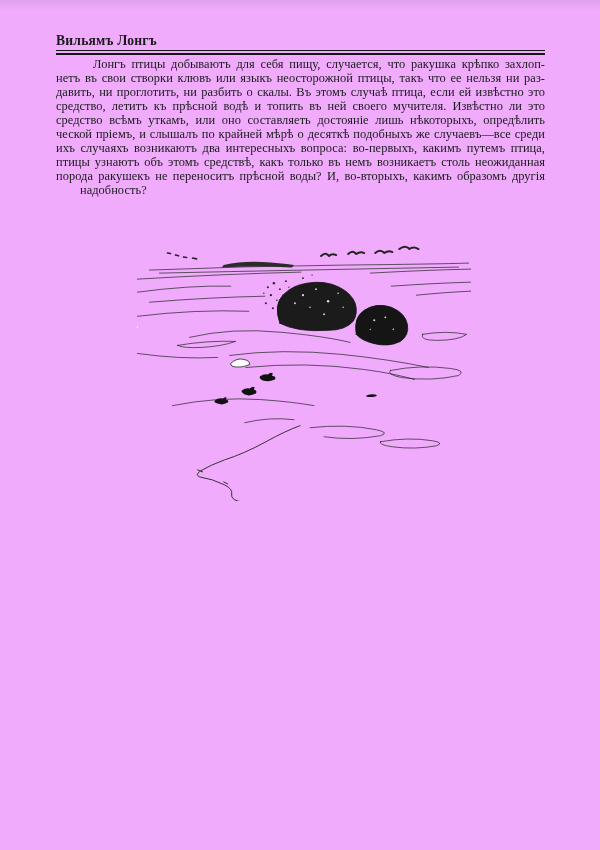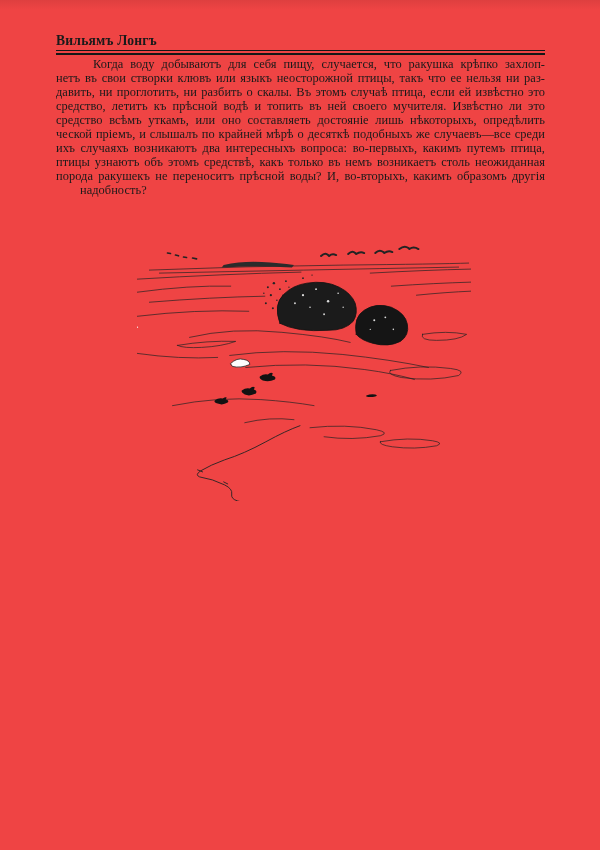--- a/index.html
+++ b/index.html
@@ -1,19 +1,19 @@
 <!DOCTYPE html>
 <html><head>
 <meta charset="utf-8">
 <style>
   html,body { margin:0; padding:0; }
   body { background:#ffffff; width:600px; height:850px; overflow:hidden; }
   .page {
     position:relative; width:600px; height:850px;
-    background:#ef4444;
+    background:#f0abfc;
     font-family:"Liberation Serif","DejaVu Serif",serif;
     color:#1a1a1a;
   }
   .page::before {
     content:""; position:absolute; left:0; top:0; right:0; height:10px;
     background:linear-gradient(to bottom, rgba(0,0,0,0.07), rgba(0,0,0,0));
     pointer-events:none;
   }
   .header { position:absolute; left:56px; top:33px; width:489px; }
   .author {
@@ -43,21 +43,21 @@
 
   <div class="header">
     <span class="author">Вильямъ Лонгъ</span>
     <div class="rule">
       <div class="rule-thin"></div>
       <div class="rule-thick"></div>
     </div>
   </div>
 
   <div class="paragraph">
-    <div class="pline indent">Когда воду добываютъ для себя пищу, случается, что ракушка крѣпко захлоп-</div>
+    <div class="pline indent">Лонгъ птицы добываютъ для себя пищу, случается, что ракушка крѣпко захлоп-</div>
     <div class="pline">нетъ въ свои створки клювъ или языкъ неосторожной птицы, такъ что ее нельзя ни раз-</div>
     <div class="pline">давить, ни проглотить, ни разбить о скалы. Въ этомъ случаѣ птица, если ей извѣстно это</div>
     <div class="pline">средство, летитъ къ прѣсной водѣ и топить въ ней своего мучителя. Извѣстно ли это</div>
     <div class="pline">средство всѣмъ уткамъ, или оно составляеть достояніе лишь нѣкоторыхъ, опредѣлить</div>
     <div class="pline">ческой пріемъ, и слышалъ по крайней мѣрѣ о десяткѣ подобныхъ же случаевъ—все среди</div>
     <div class="pline">ихъ случаяхъ возникаютъ два интересныхъ вопроса: во-первыхъ, какимъ путемъ птица,</div>
     <div class="pline">птицы узнаютъ объ этомъ средствѣ, какъ только въ немъ возникаетъ столь неожиданная</div>
     <div class="pline">порода ракушекъ не переноситъ прѣсной воды? И, во-вторыхъ, какимъ образомъ другія</div>
     <div class="pline last">надобность?</div>
   </div>

